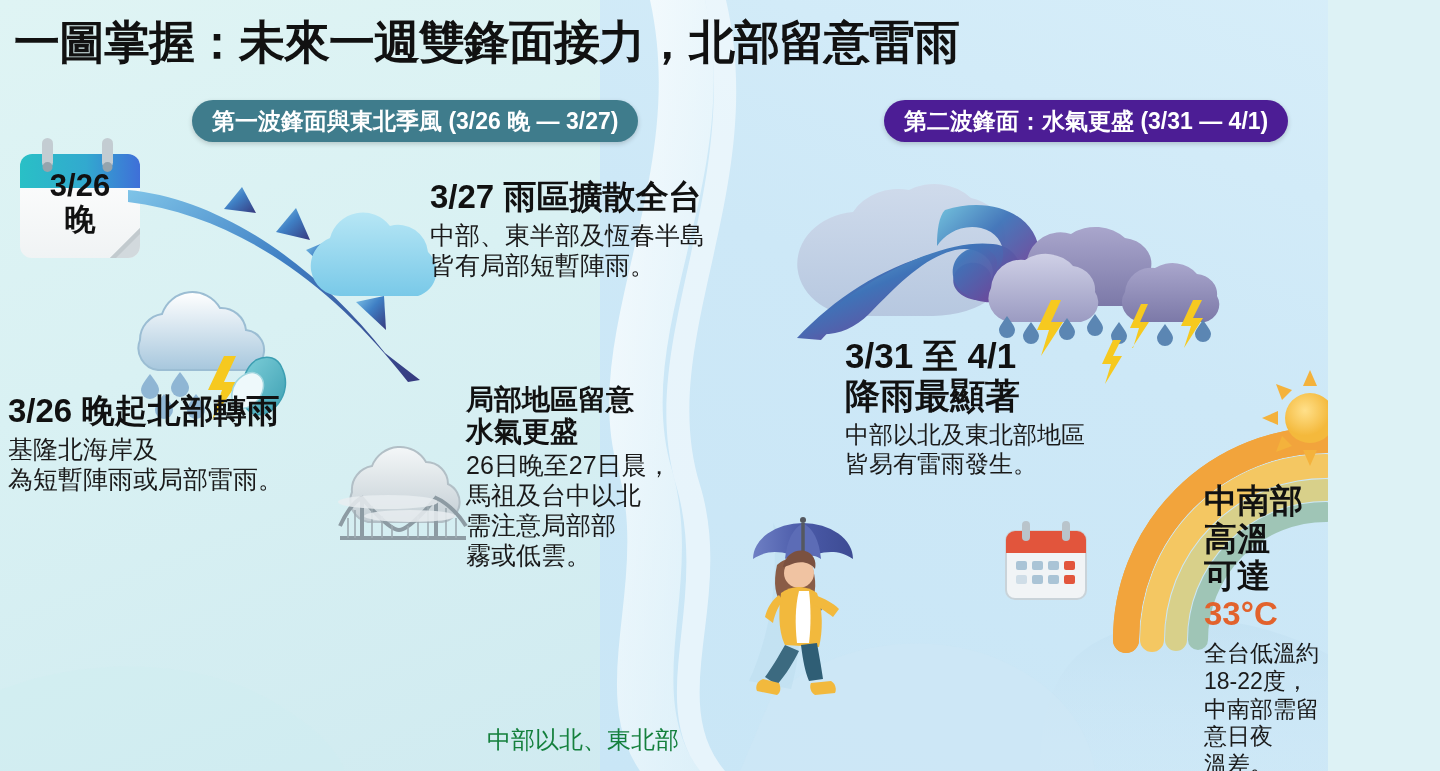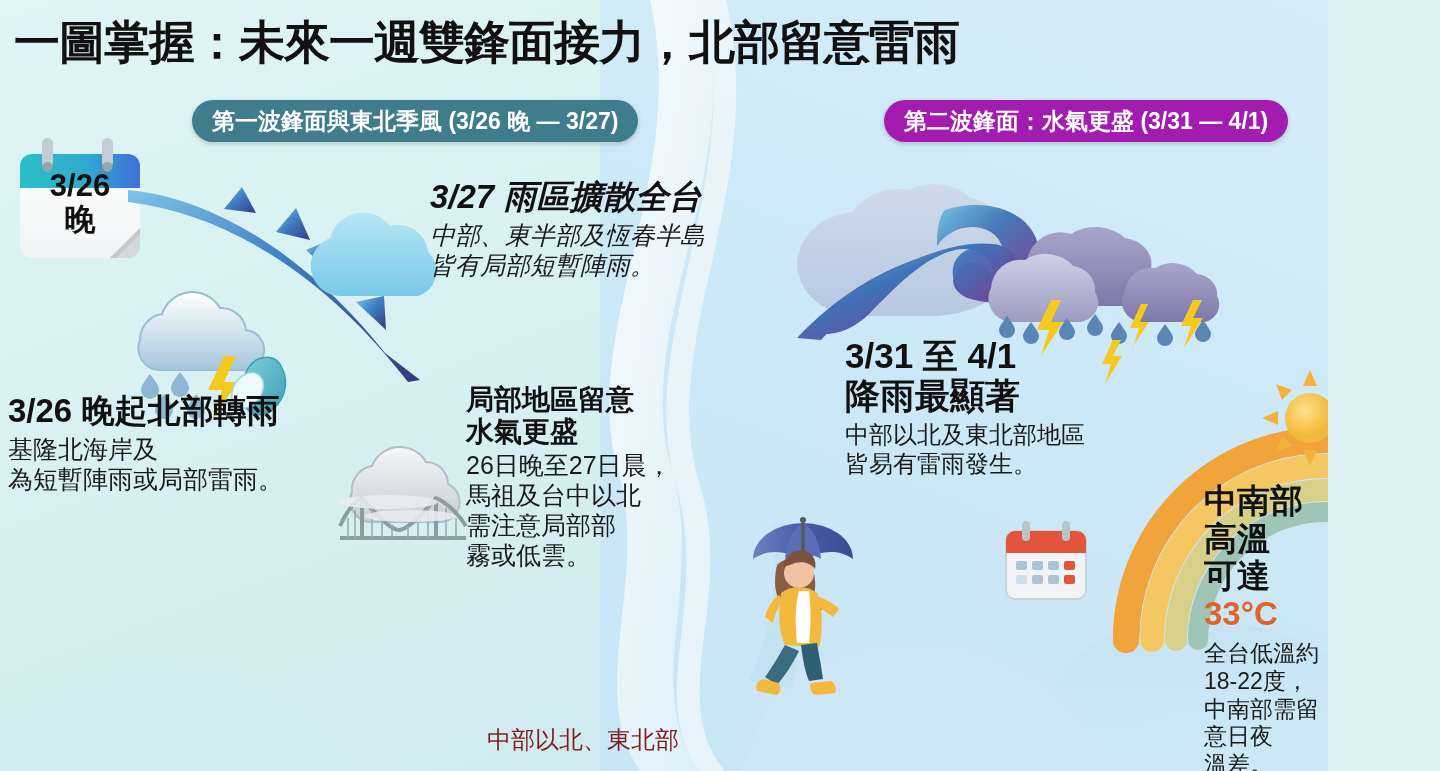--- a/index.html
+++ b/index.html
@@ -25,28 +25,28 @@
     white-space:nowrap;
   }
 
   
   .banner{
     position:absolute;display:flex;align-items:center;justify-content:center;
     color:#fff;font-weight:bold;border-radius:22px;white-space:nowrap;
     box-shadow:0 2px 5px rgba(0,0,0,.18);
   }
   #banner-1{left:192px;top:100px;height:42px;padding:0 20px;font-size:23px;background:#3f7c8c;}
-  #banner-2{left:884px;top:100px;height:42px;padding:0 20px;font-size:23px;background:#a21caf;}
+  #banner-2{left:884px;top:100px;height:42px;padding:0 20px;font-size:23px;background:#4c1d95;}
 
   
   .block{position:absolute;}
   .head{font-weight:bold;color:#111;line-height:1.14;}
   .body-t{color:#1a1a1a;line-height:1.2;}
 
-  #blk-327{left:430px;top:178px;font-style:italic;}
+  #blk-327{left:430px;top:178px;}
   #blk-327 .head{font-size:33px;}
   #blk-327 .body-t{font-size:25px;margin-top:4px;}
 
   #blk-326{left:8px;top:392px;}
   #blk-326 .head{font-size:33px;}
   #blk-326 .body-t{font-size:25px;margin-top:4px;}
 
   #blk-fog{left:466px;top:384px;}
   #blk-fog .head{font-size:28px;}
   #blk-fog .body-t{font-size:25px;margin-top:2px;}
@@ -57,21 +57,21 @@
 
   #blk-qm{left:845px;top:523px;}
   #blk-qm .head{font-size:31px;}
   #blk-qm .body-t{font-size:24px;margin-top:6px;}
 
   #blk-hot{left:1204px;top:482px;}
   #blk-hot .head{font-size:33px;}
   #blk-hot .body-t{font-size:23px;margin-top:8px;}
   .temp-accent{color:#e2622c;}
 
-  #caption-bottom{position:absolute;left:487px;top:724px;font-size:24px;color:#7f1d1d;font-weight:500;}
+  #caption-bottom{position:absolute;left:487px;top:724px;font-size:24px;color:#15803d;font-weight:500;}
 
   
   .art{position:absolute;}
   #art-calendar{left:10px;top:136px;width:140px;height:128px;}
   #art-front{left:120px;top:168px;width:350px;height:215px;}
   #art-rain-tw{left:118px;top:278px;width:200px;height:135px;}
   #art-fogbridge{left:326px;top:430px;width:150px;height:125px;}
   #art-storm{left:795px;top:172px;width:430px;height:205px;}
   #art-umbrella{left:743px;top:503px;width:135px;height:200px;}
   #art-calsmall{left:1000px;top:519px;width:92px;height:85px;}

